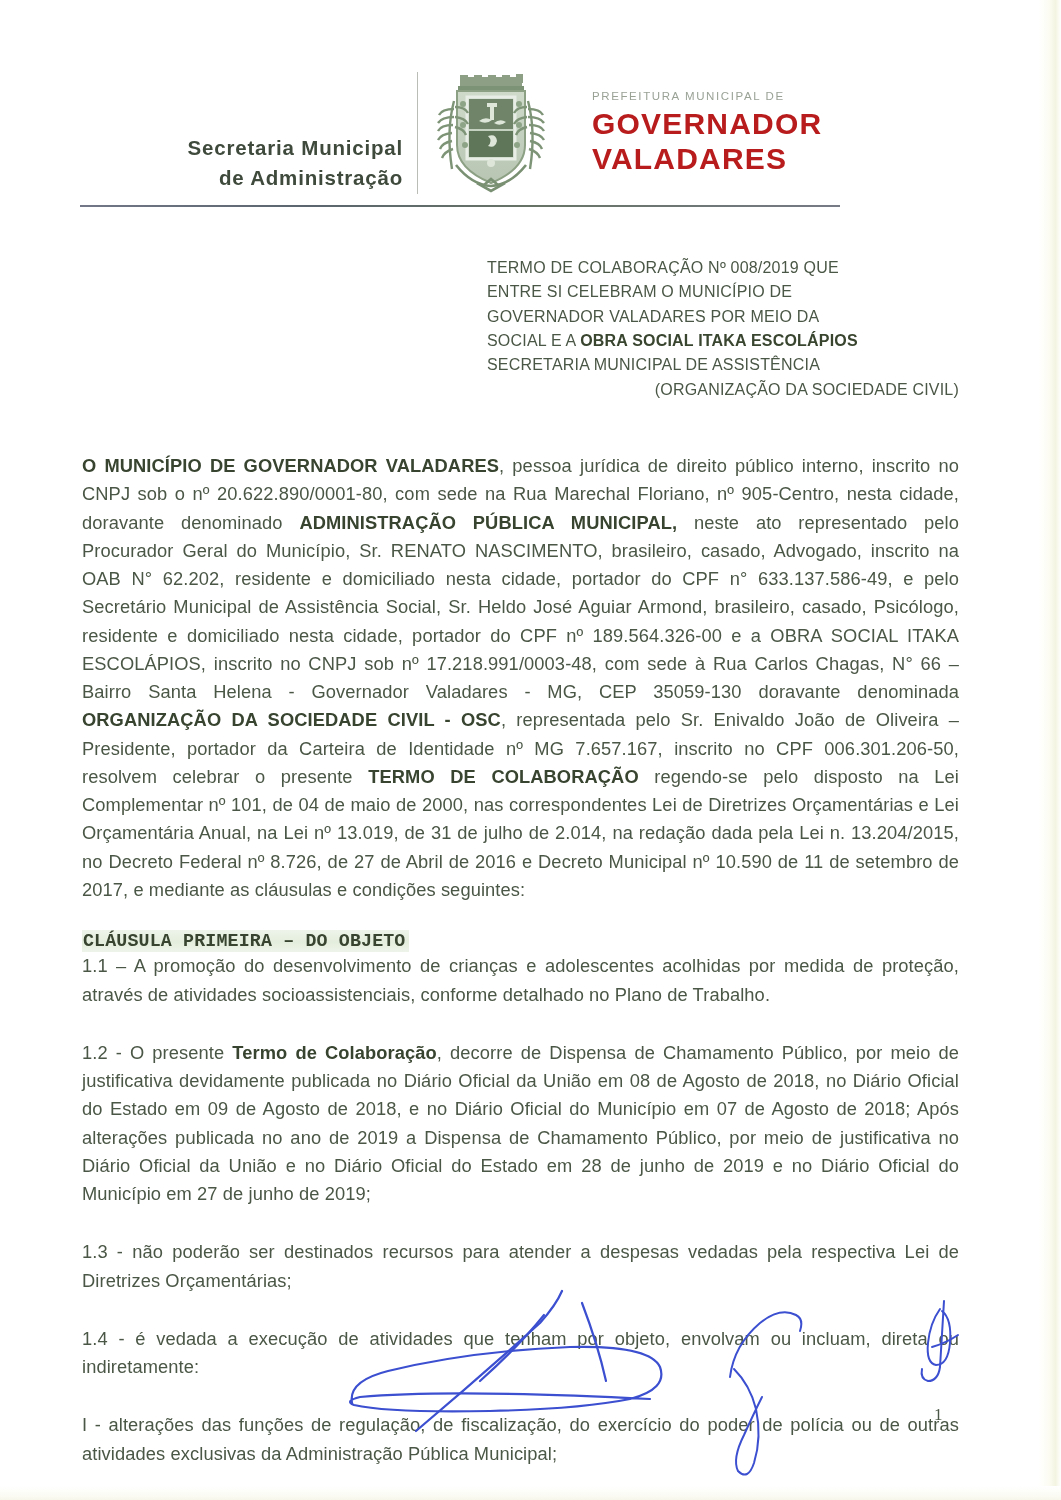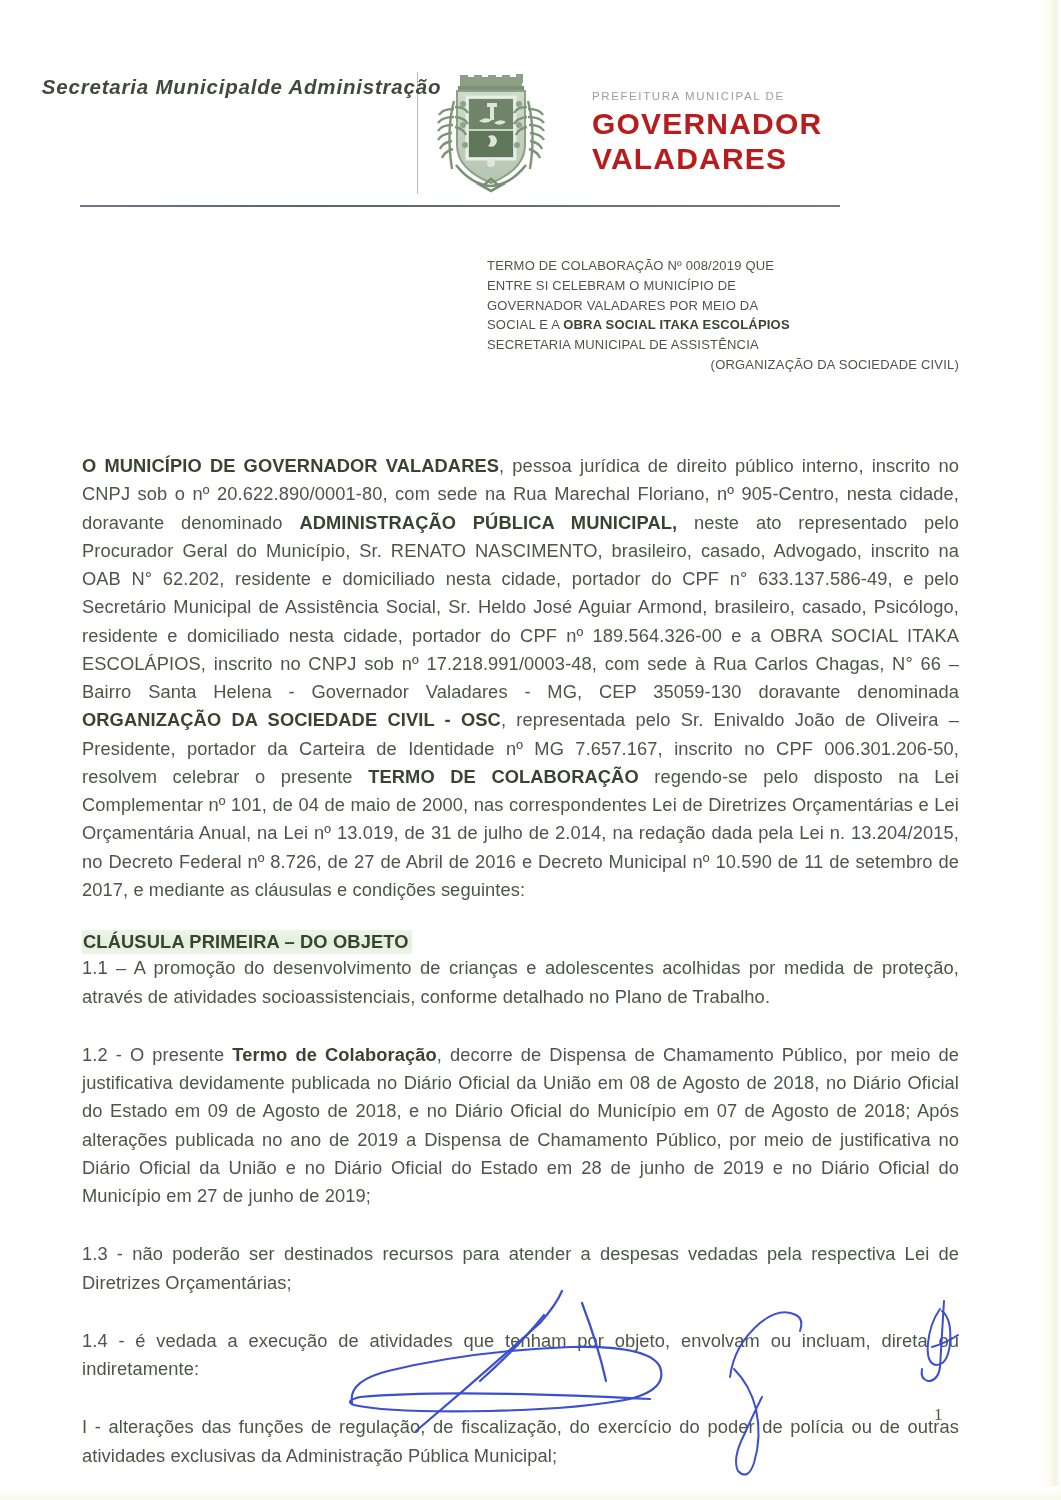--- a/index.html
+++ b/index.html
@@ -50,23 +50,22 @@
     align-items: center;
   }
   .header-left {
     width: 338px;
     padding-right: 14px;
     box-sizing: border-box;
     text-align: right;
     border-right: 1px solid #b9bdb6;
     align-self: stretch;
     display: flex;
-    flex-direction: row;
-    justify-content: center;
-    font-style: italic;
+    flex-direction: column;
+    justify-content: flex-end;
   }
   .header-left .line {
     font-size: 20.5px;
     font-weight: bold;
     letter-spacing: 0.8px;
     color: #3f4a3c;
     line-height: 1.5;
     white-space: nowrap;
   }
   .crest {
@@ -104,21 +103,21 @@
     background: linear-gradient(to right, #5a5f72 0%, #3d4a55 30%, #4c5a4a 60%, #5e6370 100%);
     opacity: 0.85;
   }
 
   
   .title-block {
     position: absolute;
     left: 487px;
     top: 256px;
     width: 472px;
-    font-size: 13px;
+    font-size: 16px;
     line-height: 1.52;
     text-align: justify;
     text-justify: inter-word;
     color: #4b5746;
     letter-spacing: 0.2px;
   }
   .title-block .t-line { display: block; }
   .title-block .t-line.last { text-align: right; }
   .title-block b { font-weight: bold; color: #39452f; }
 
@@ -144,20 +143,21 @@
 
   .clause-head {
     display: inline-block;
     margin: 0;
     font-size: 18.3px;
     font-weight: bold;
     color: #38442f;
     letter-spacing: 0.15px;
     background: linear-gradient(to bottom, #eef4ea 0%, #e4eedd 55%, #eef3ea 100%);
     padding: 1px 3px 1px 1px;
+    font-family: Liberation Mono, monospace;
   }
 
   
   .page-number {
     position: absolute;
     left: 934px;
     top: 1405px;
     font-size: 17px;
     color: #4b5746;
     font-family: "Liberation Serif", serif;

